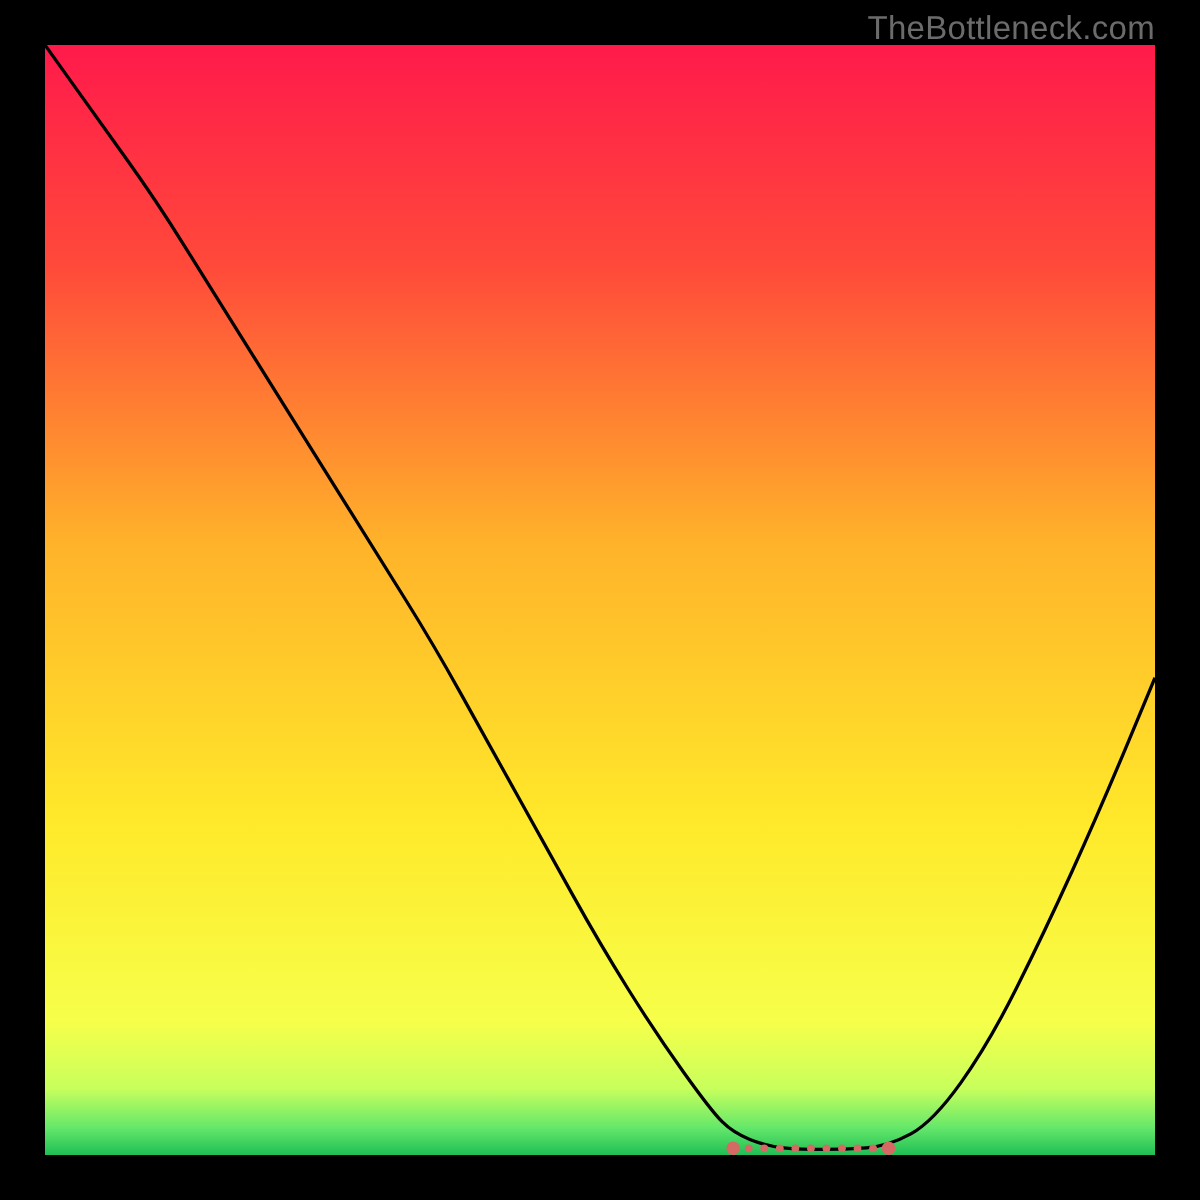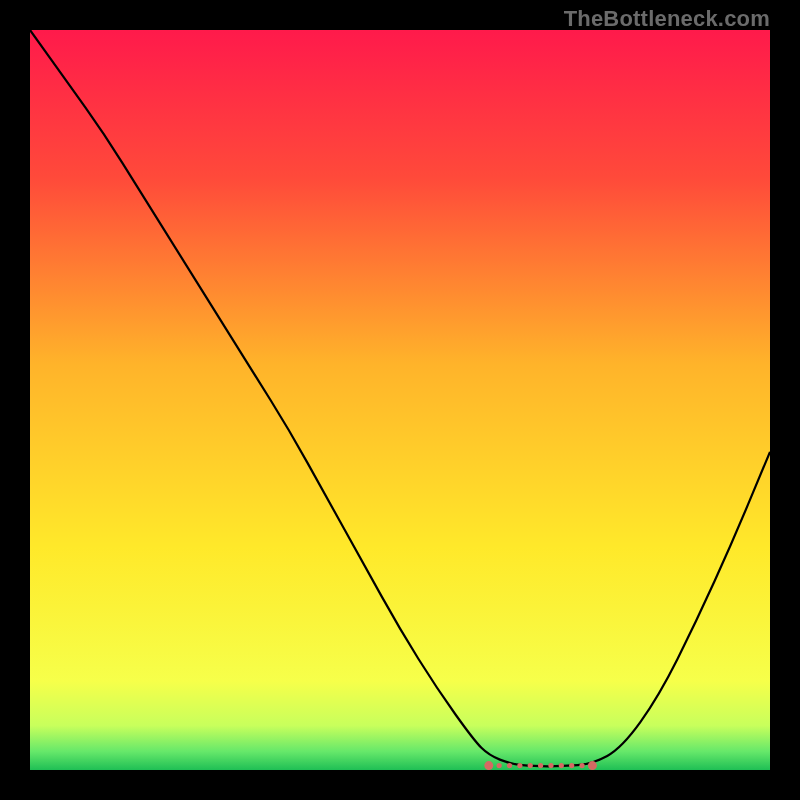--- a/index.html
+++ b/index.html
@@ -37,21 +37,21 @@
     left: 0;
     top: 0;
     width: 100%;
     height: 100%;
   }
   .watermark {
     position: absolute;
     top: 6px;
     right: 30px;
     font-size: 22px;
-    font-weight: 700;
+    font-weight: 400;
     color: #6b6b6b;
     letter-spacing: 0.2px;
   }
 </style>
 </head>
 <body>
 
 <div class="frame">
 
   <div class="watermark">TheBottleneck.com</div>

